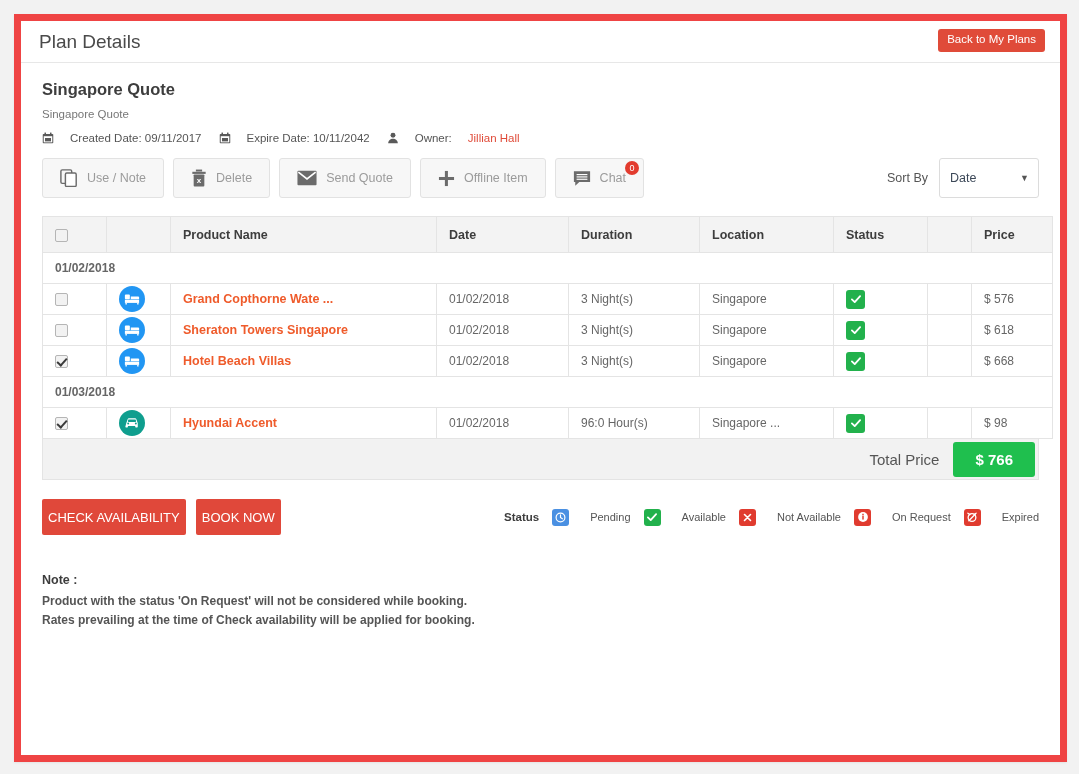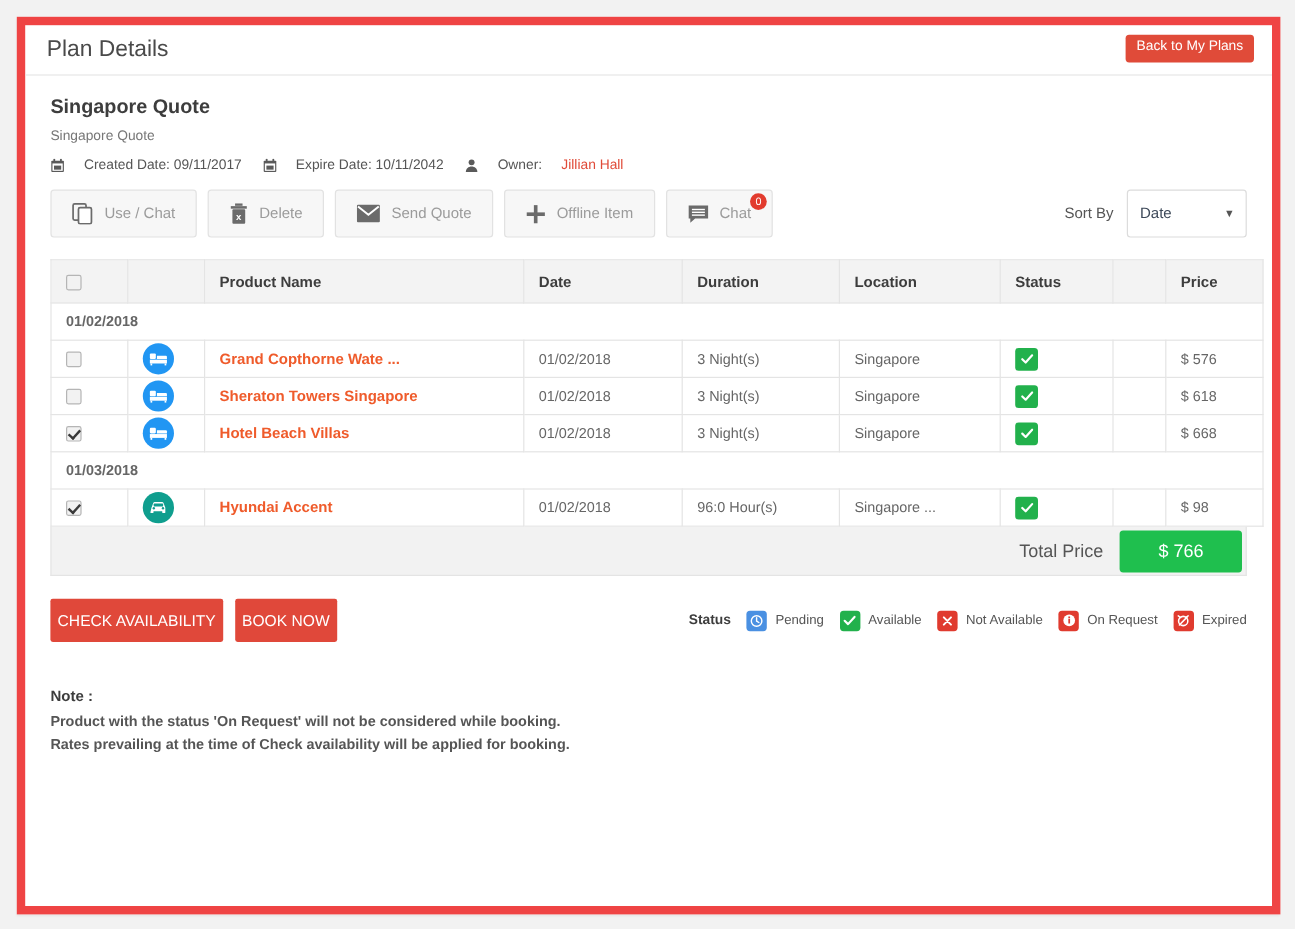--- a/index.html
+++ b/index.html
@@ -234,23 +234,23 @@
     border: 1px solid #e4e4e4;
     border-top: none;
     height: 41px;
     padding-right: 0;
   }
   .total-label { font-size: 15px; color: #555; margin-right: 14px; }
   .total-chip {
     background: #1fbf4e;
     color: #fff;
     font-size: 15px;
-    font-weight: normal;
+    font-weight: bold;
     border-radius: 3px;
-    padding: 9px 32px;
+    padding: 9px 22px;
     margin-right: 3px;
   }
 
   
   .actions {
     display: flex;
     align-items: center;
     margin-top: 19px;
     position: relative;
   }
@@ -268,21 +268,21 @@
   }
   .legend {
     margin-left: auto;
     display: flex;
     align-items: center;
     gap: 13px;
     font-size: 11px;
     color: #555;
   }
   .legend .lg-title { font-weight: bold; color: #3d3d3d; font-size: 11.5px; }
-  .lg-item { display: flex; align-items: center; gap: 7px; }
+  .lg-item { display: flex; align-items: center; gap: 21px; }
   .lg-ico {
     width: 17px; height: 17px;
     border-radius: 3px;
     display: inline-flex;
     align-items: center;
     justify-content: center;
     color: #fff;
   }
   .lg-pending { background: #4a90e2; }
   .lg-avail   { background: #22b14c; }
@@ -360,21 +360,21 @@
 
       <div class="toolbar">
 
         <button class="tb-btn">
           <span class="ico">
             <svg width="18" height="18" viewBox="0 0 20 20">
                 <rect x="1" y="1" width="12" height="15" rx="1.5" fill="none" stroke="#6b6b6b" stroke-width="1.6"></rect>
                 <rect x="6" y="4.5" width="12" height="15" rx="1.5" fill="#fff" stroke="#6b6b6b" stroke-width="1.6"></rect>
               </svg>
           </span>
-          <span class="lbl">Use / Chat</span>
+          <span class="lbl">Use / Note</span>
         </button>
 
         <button class="tb-btn">
           <span class="ico">
             <svg width="16" height="18" viewBox="0 0 18 20">
                 <rect x="5.5" y="0.5" width="7" height="2.2" fill="#6b6b6b"></rect>
                 <rect x="1.5" y="3" width="15" height="2.4" fill="#6b6b6b"></rect>
                 <rect x="3" y="6" width="12" height="13.5" rx="1" fill="#6b6b6b"></rect>
                 <text x="9" y="16" font-size="9" fill="#fff" text-anchor="middle" font-family="Liberation Sans, sans-serif" font-weight="bold">x</text>
               </svg>

